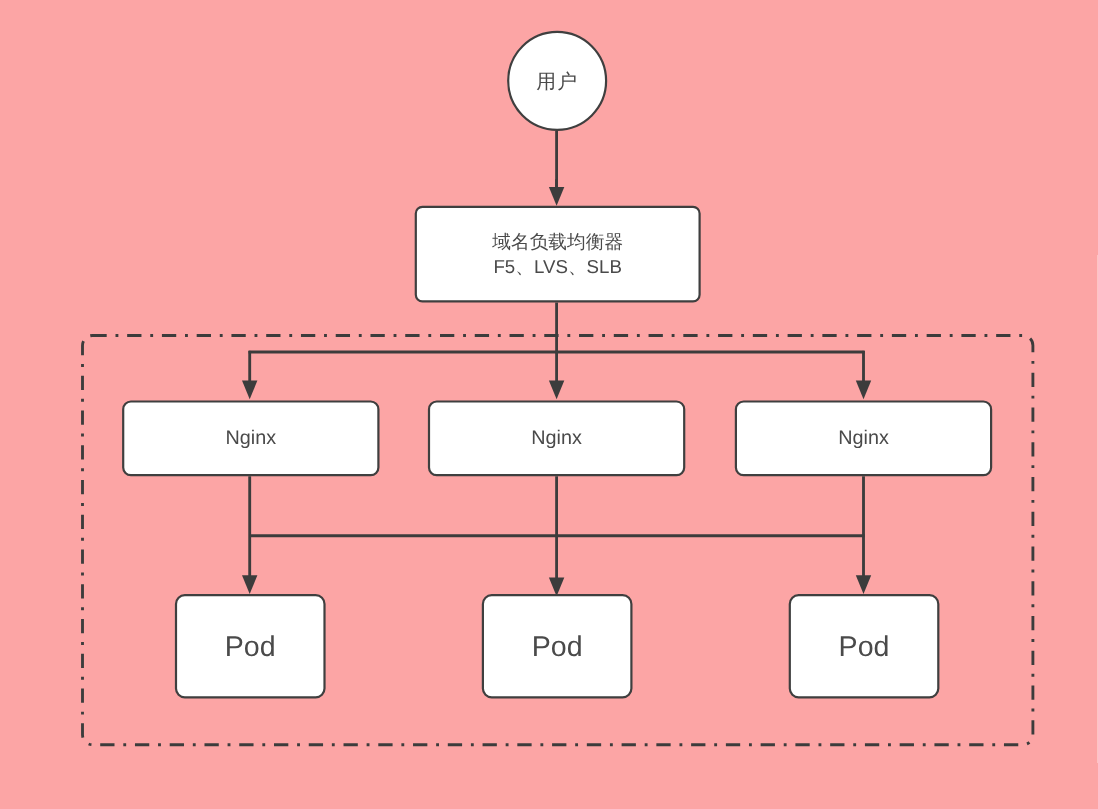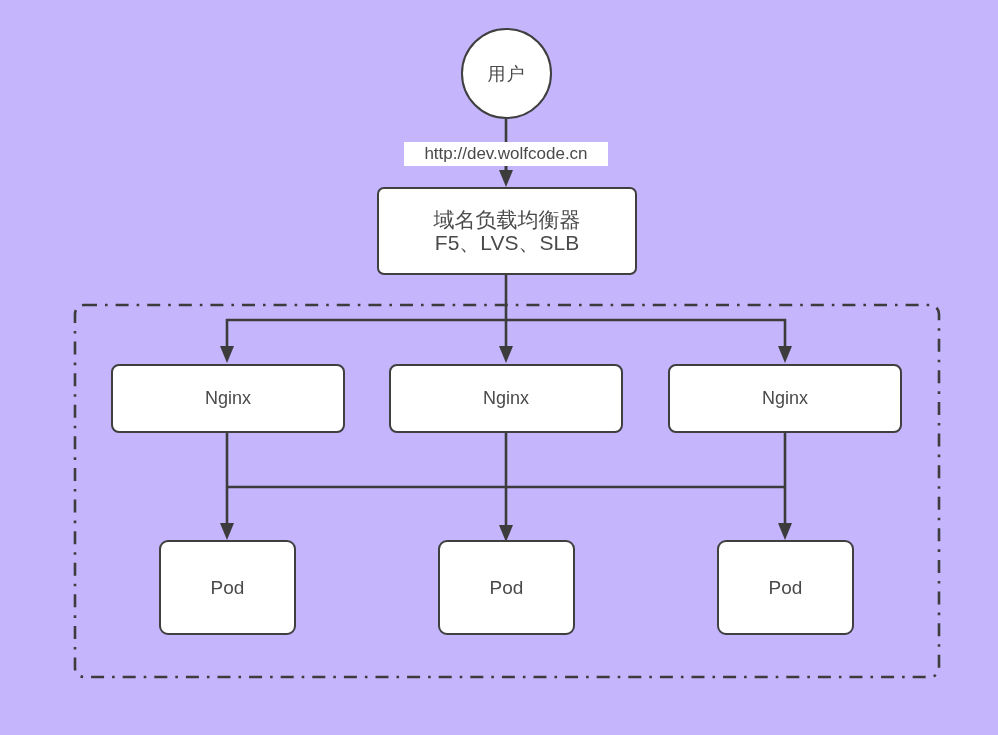--- a/index.html
+++ b/index.html
@@ -4,21 +4,21 @@
 <style>
   html, body {
     margin: 0;
     padding: 0;
     background: #ffffff;
   }
   #canvas {
     position: relative;
     width: 998px;
     height: 735px;
-    background: #c4b5fd;
+    background: #fca5a5;
     font-family: "Liberation Sans", "DejaVu Sans", sans-serif;
     color: #4a4a4a;
     overflow: hidden;
   }
   #edges {
     position: absolute;
     left: 0; top: 0;
     width: 998px;
     height: 735px;
   }
@@ -41,39 +41,39 @@
     font-size: 18px;
     letter-spacing: 1px;
   }
   .lb-node {
     left: 377px;
     top: 187px;
     width: 260px;
     height: 88px;
     border-radius: 7px;
     flex-direction: column;
-    font-size: 21px;
+    font-size: 17px;
     line-height: 23px;
   }
   .nginx-node {
     top: 364px;
     width: 234px;
     height: 69px;
     border-radius: 8px;
     font-size: 18px;
   }
   .nginx-1 { left: 111px; }
   .nginx-2 { left: 389px; }
   .nginx-3 { left: 668px; }
   .pod-node {
     top: 540px;
     width: 137px;
     height: 95px;
     border-radius: 9px;
-    font-size: 19px;
+    font-size: 26px;
   }
   .pod-1 { left: 159px; }
   .pod-2 { left: 438px; }
   .pod-3 { left: 717px; }
   .url-label {
     position: absolute;
     left: 404px;
     top: 142px;
     width: 204px;
     text-align: center;
@@ -125,21 +125,20 @@
     <line x1="785" y1="433" x2="785" y2="524" stroke="#3c3c3c" stroke-width="2.6"></line>
     <polygon points="785,540 778,523 792,523" fill="#3c3c3c"></polygon>
 
     <line x1="227" y1="487" x2="786" y2="487" stroke="#3c3c3c" stroke-width="2.6"></line>
   </svg>
 
   <div class="node circle-node">
     <span>用户</span>
   </div>
 
-  <div class="url-label">http://dev.wolfcode.cn</div>
 
   <div class="node lb-node">
     <span>域名负载均衡器</span>
     <span>F5、LVS、SLB</span>
   </div>
 
 
   <div class="node nginx-node nginx-1">
     <span>Nginx</span>
   </div>

